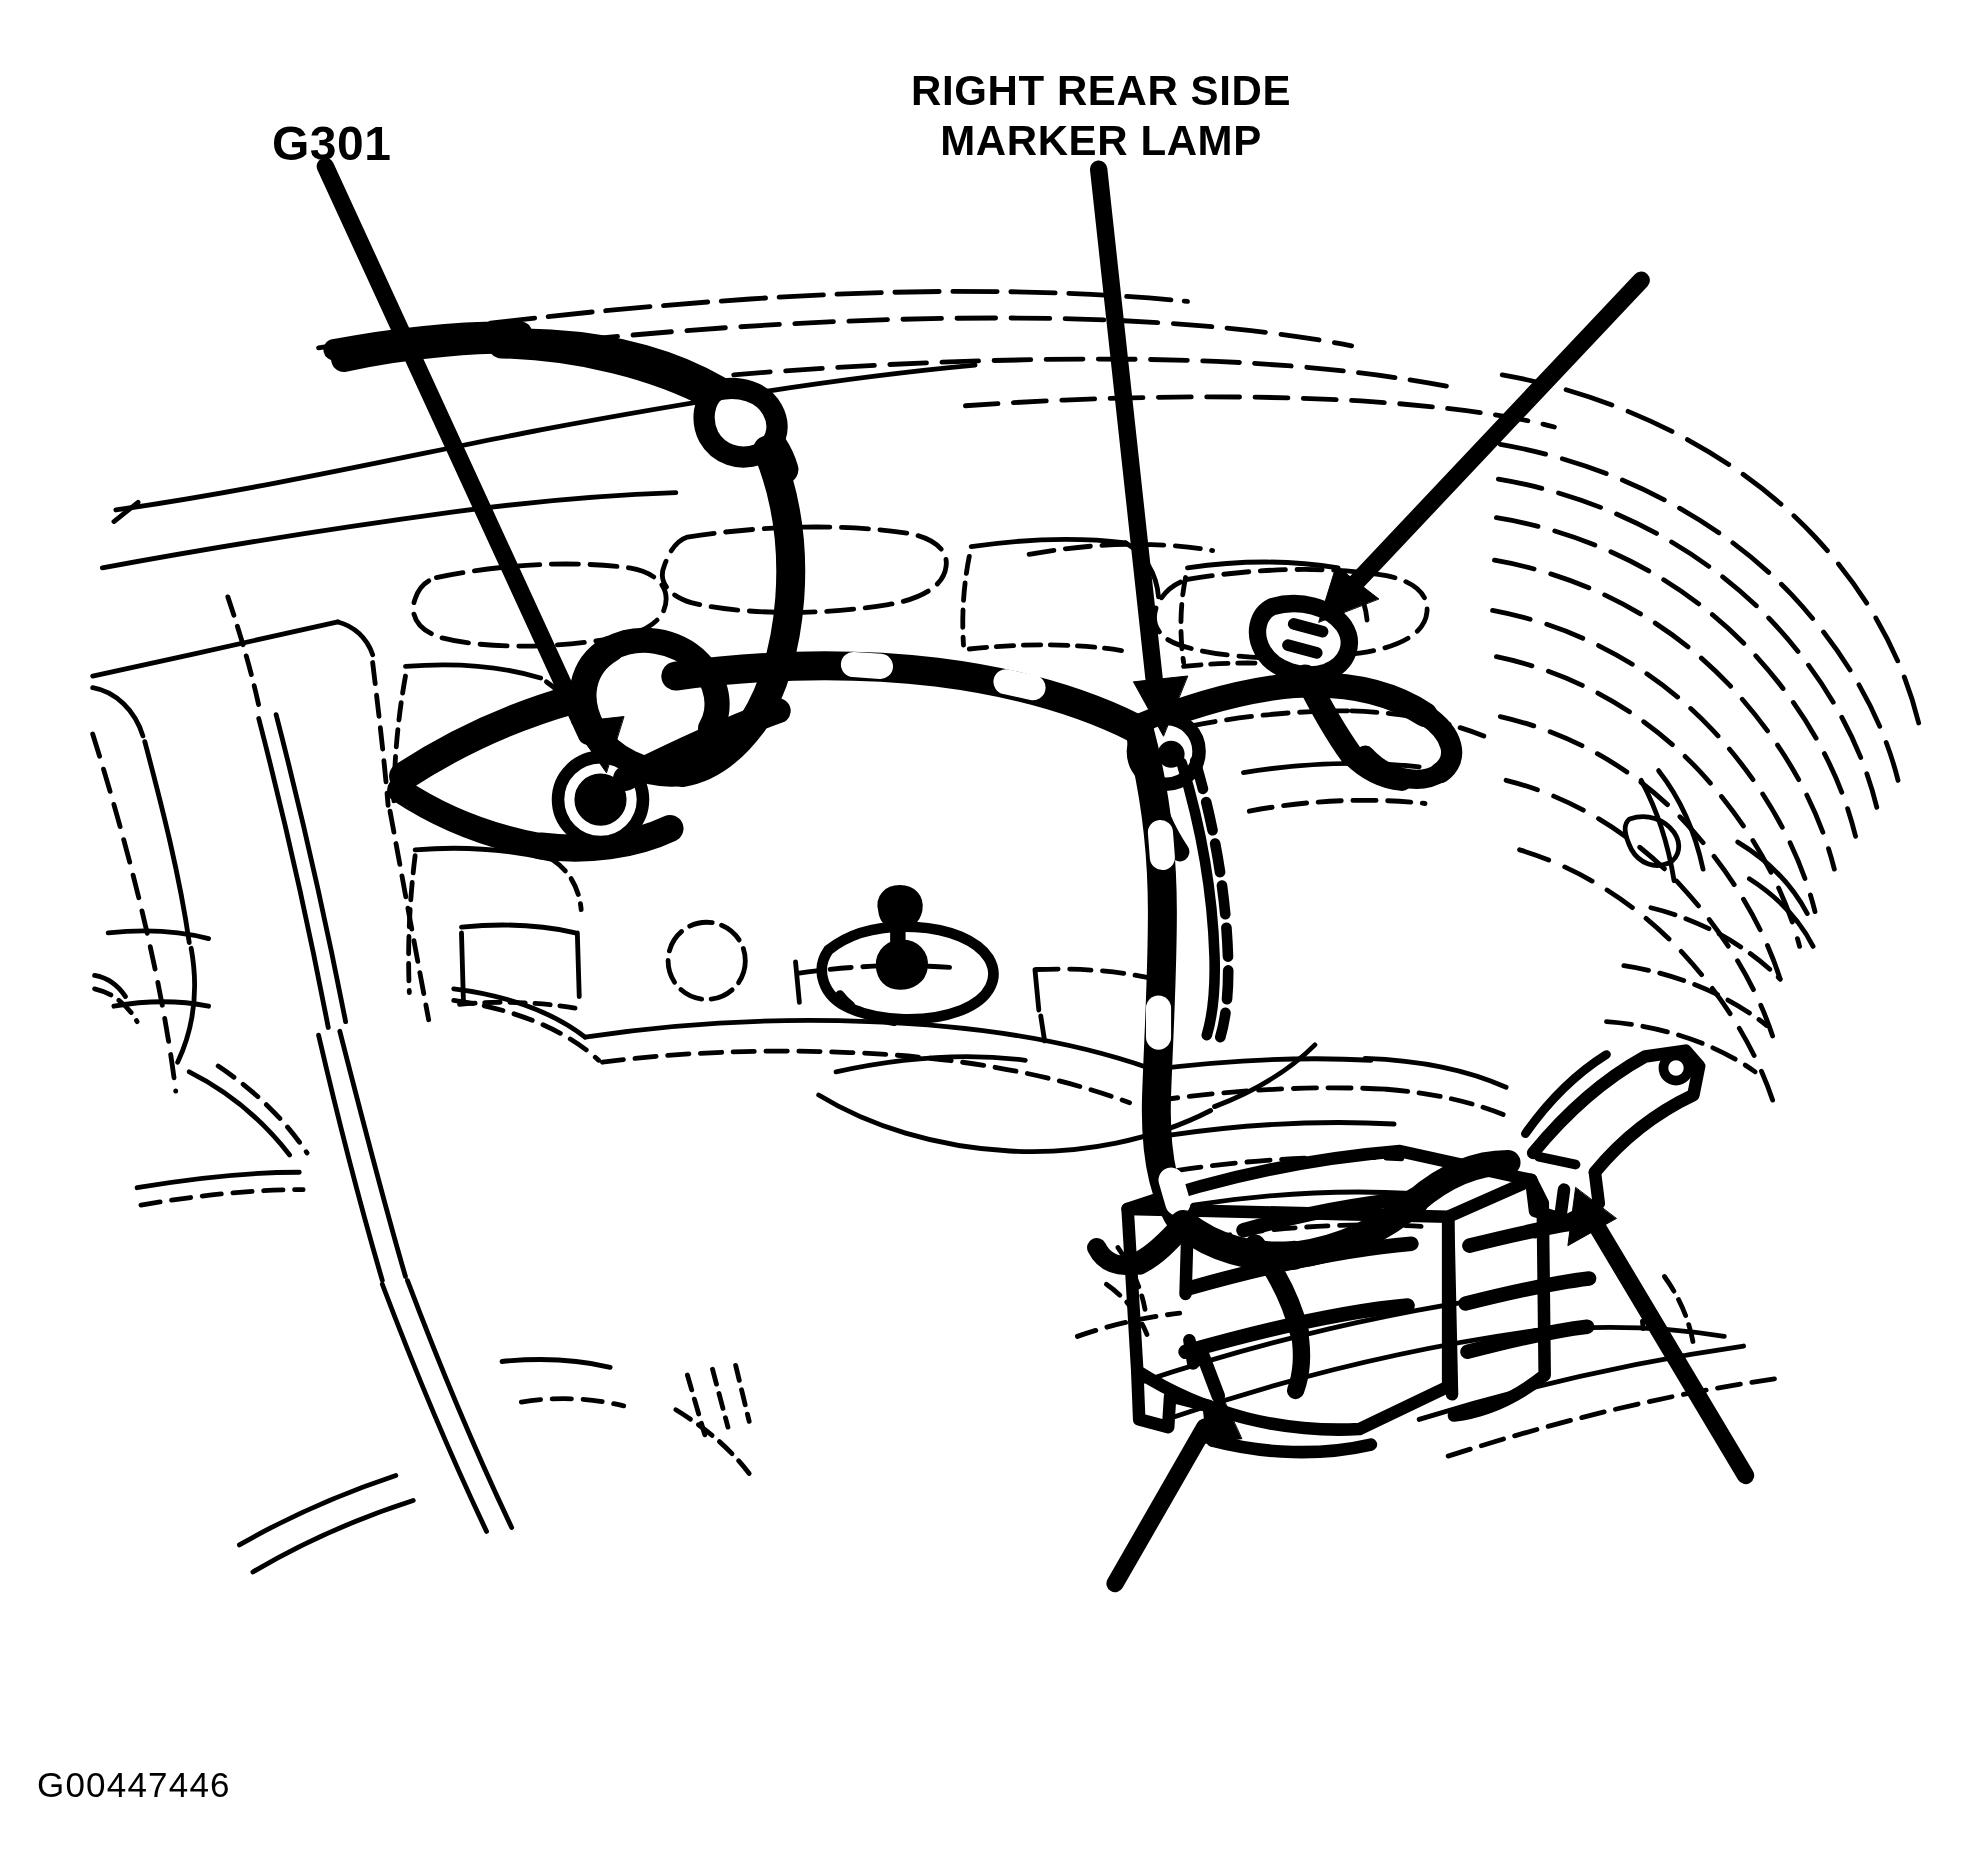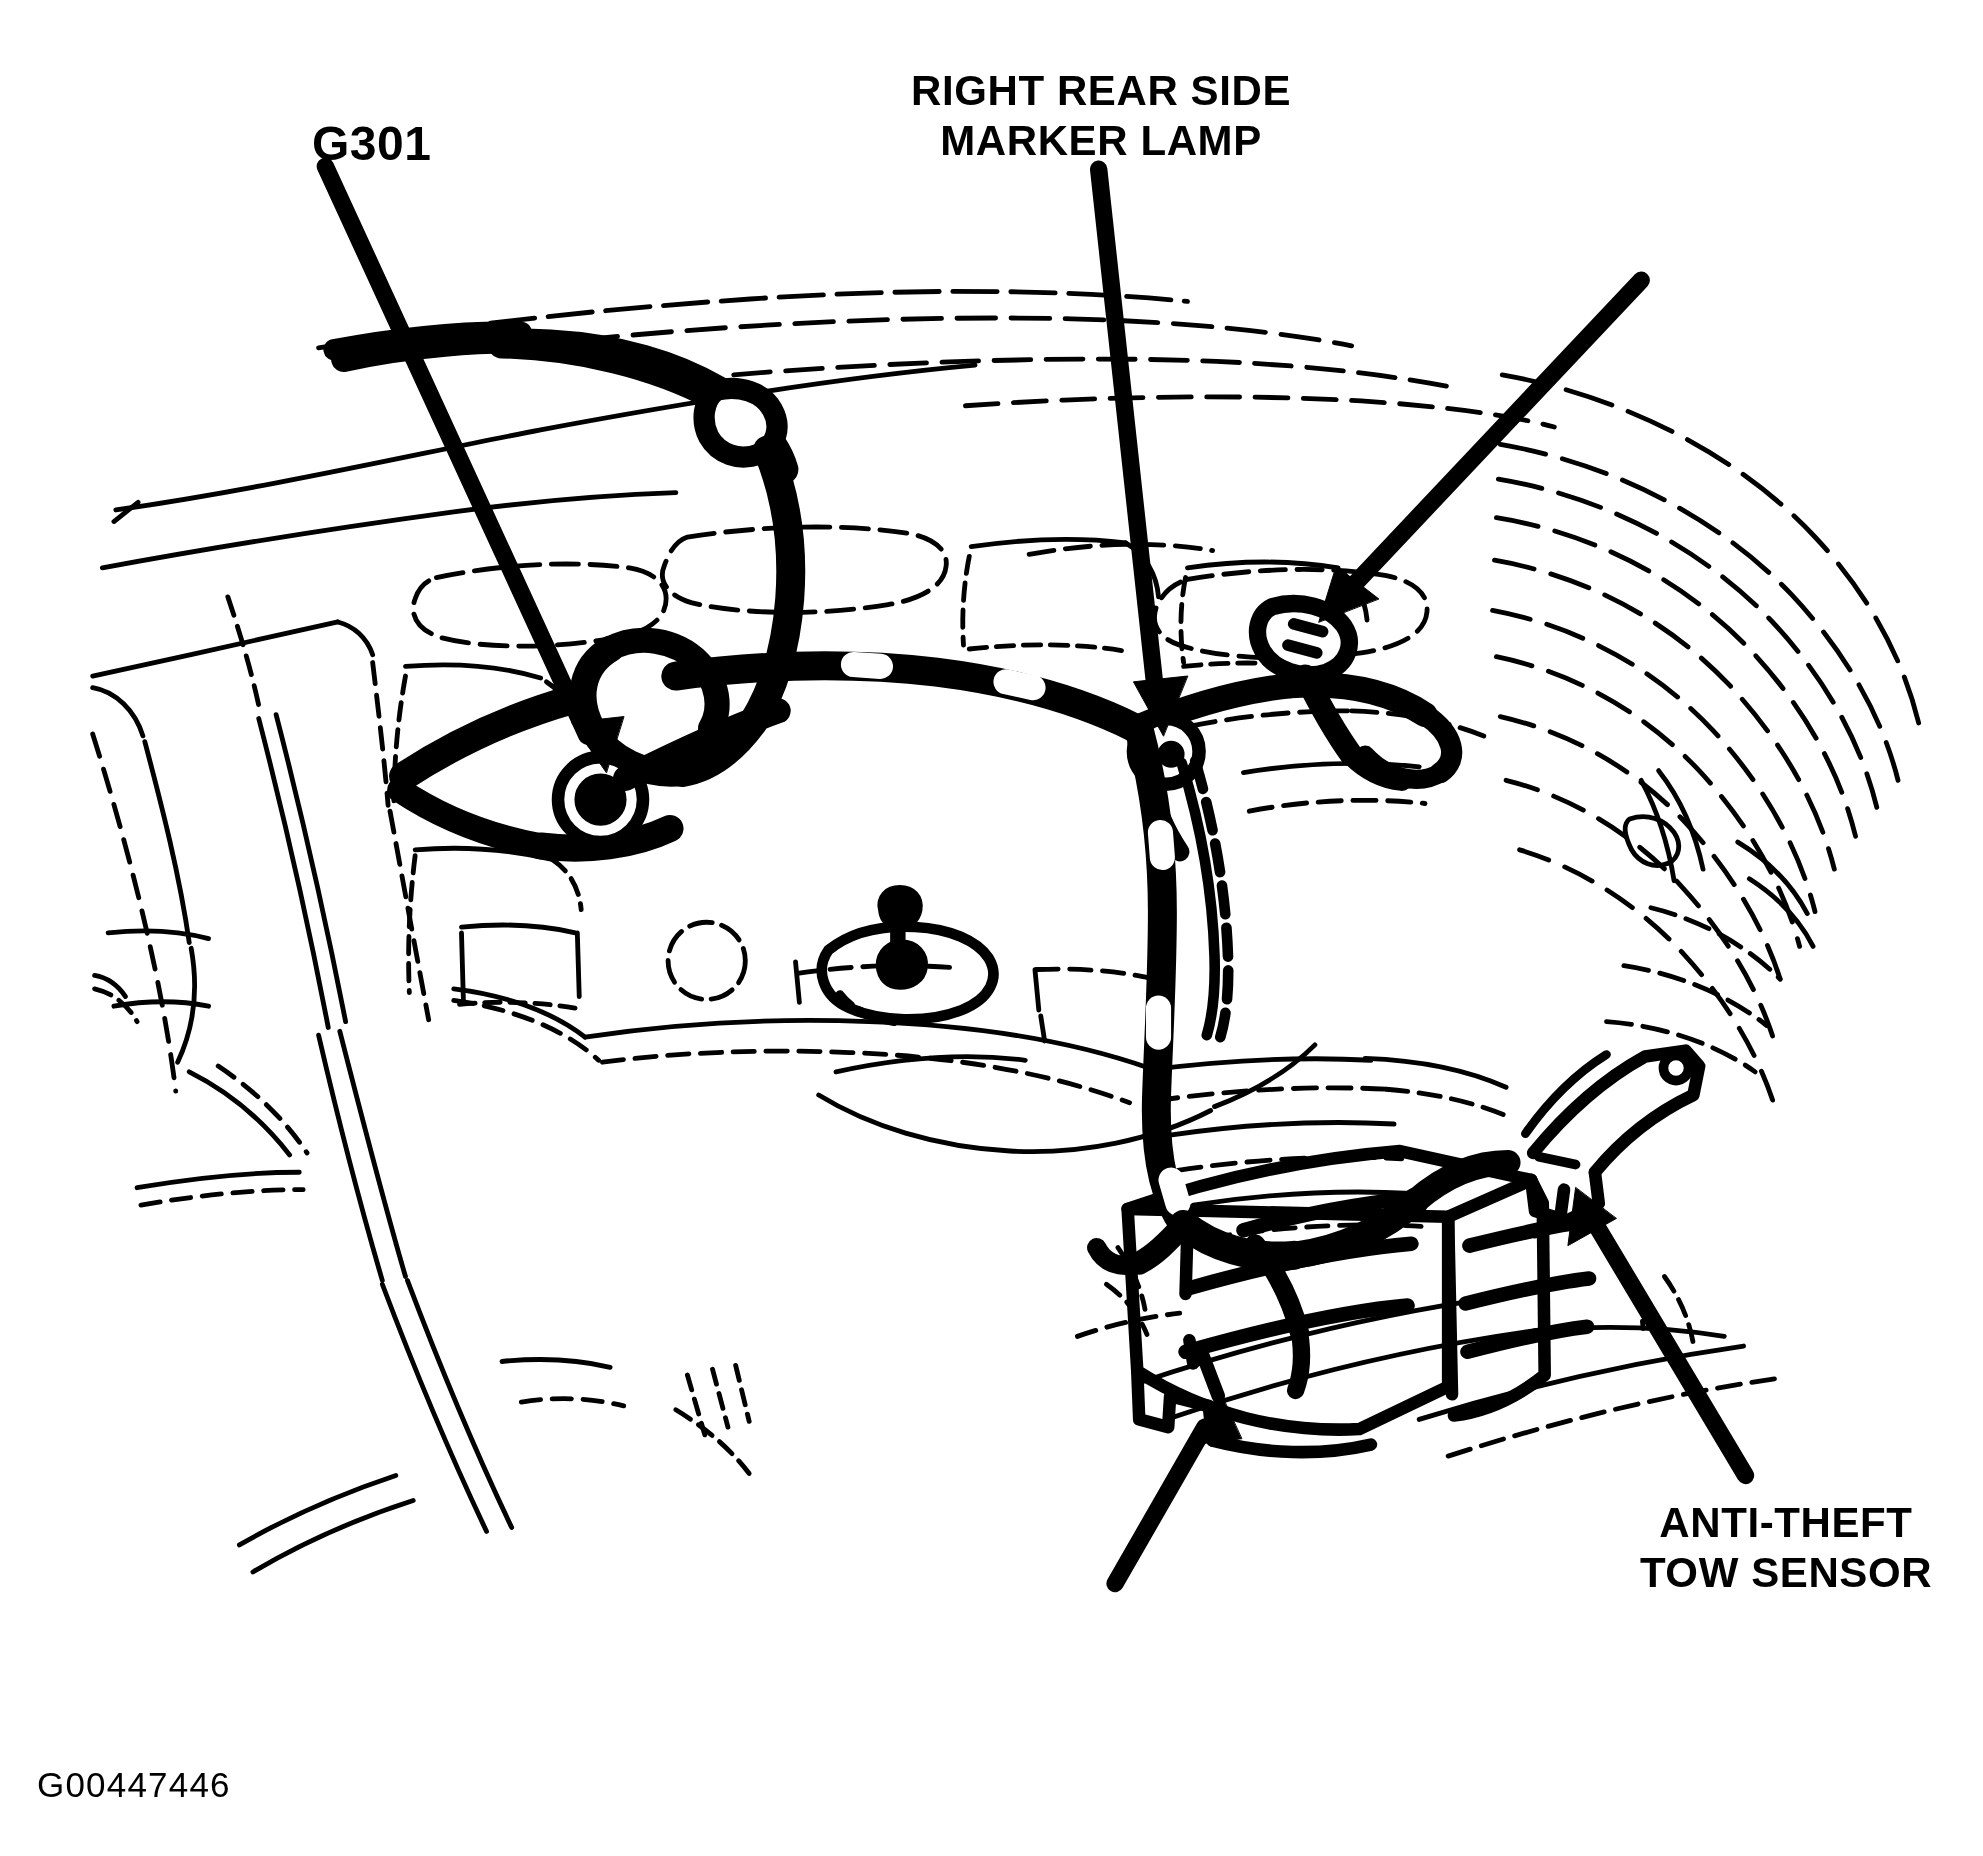--- a/index.html
+++ b/index.html
@@ -30,21 +30,21 @@
     color: #000000;
     font-weight: bold;
     font-family: "Liberation Sans", sans-serif;
     font-size: 42px;
     line-height: 1.18;
     letter-spacing: 0.6px;
     white-space: pre;
     -webkit-font-smoothing: none;
   }
   .callout.center { text-align: center; }
-  .callout.left   { text-align: left; margin-left: 40px; }
+  .callout.left   { text-align: left; }
 
   #label-g301 {
     left: 272px; top: 116px;
     font-size: 48px;
     letter-spacing: 0.5px;
   }
   #label-marker-lamp {
     left: 850px; top: 66px; width: 502px;
   }
   #label-lamp-assembly {
@@ -370,19 +370,17 @@
     </g>
   </svg>
 
   <div class="callout left" id="label-g301">G301</div>
 
   <div class="callout center" id="label-marker-lamp">RIGHT REAR SIDE
 MARKER LAMP</div>
 
 
 
-  <div class="callout center" id="label-tow-sensor">ANTI-THEFT
-TOW SENSOR</div>
 
   <div id="figure-id">G00447446</div>
 
 </div>
 
 
 </body></html>

